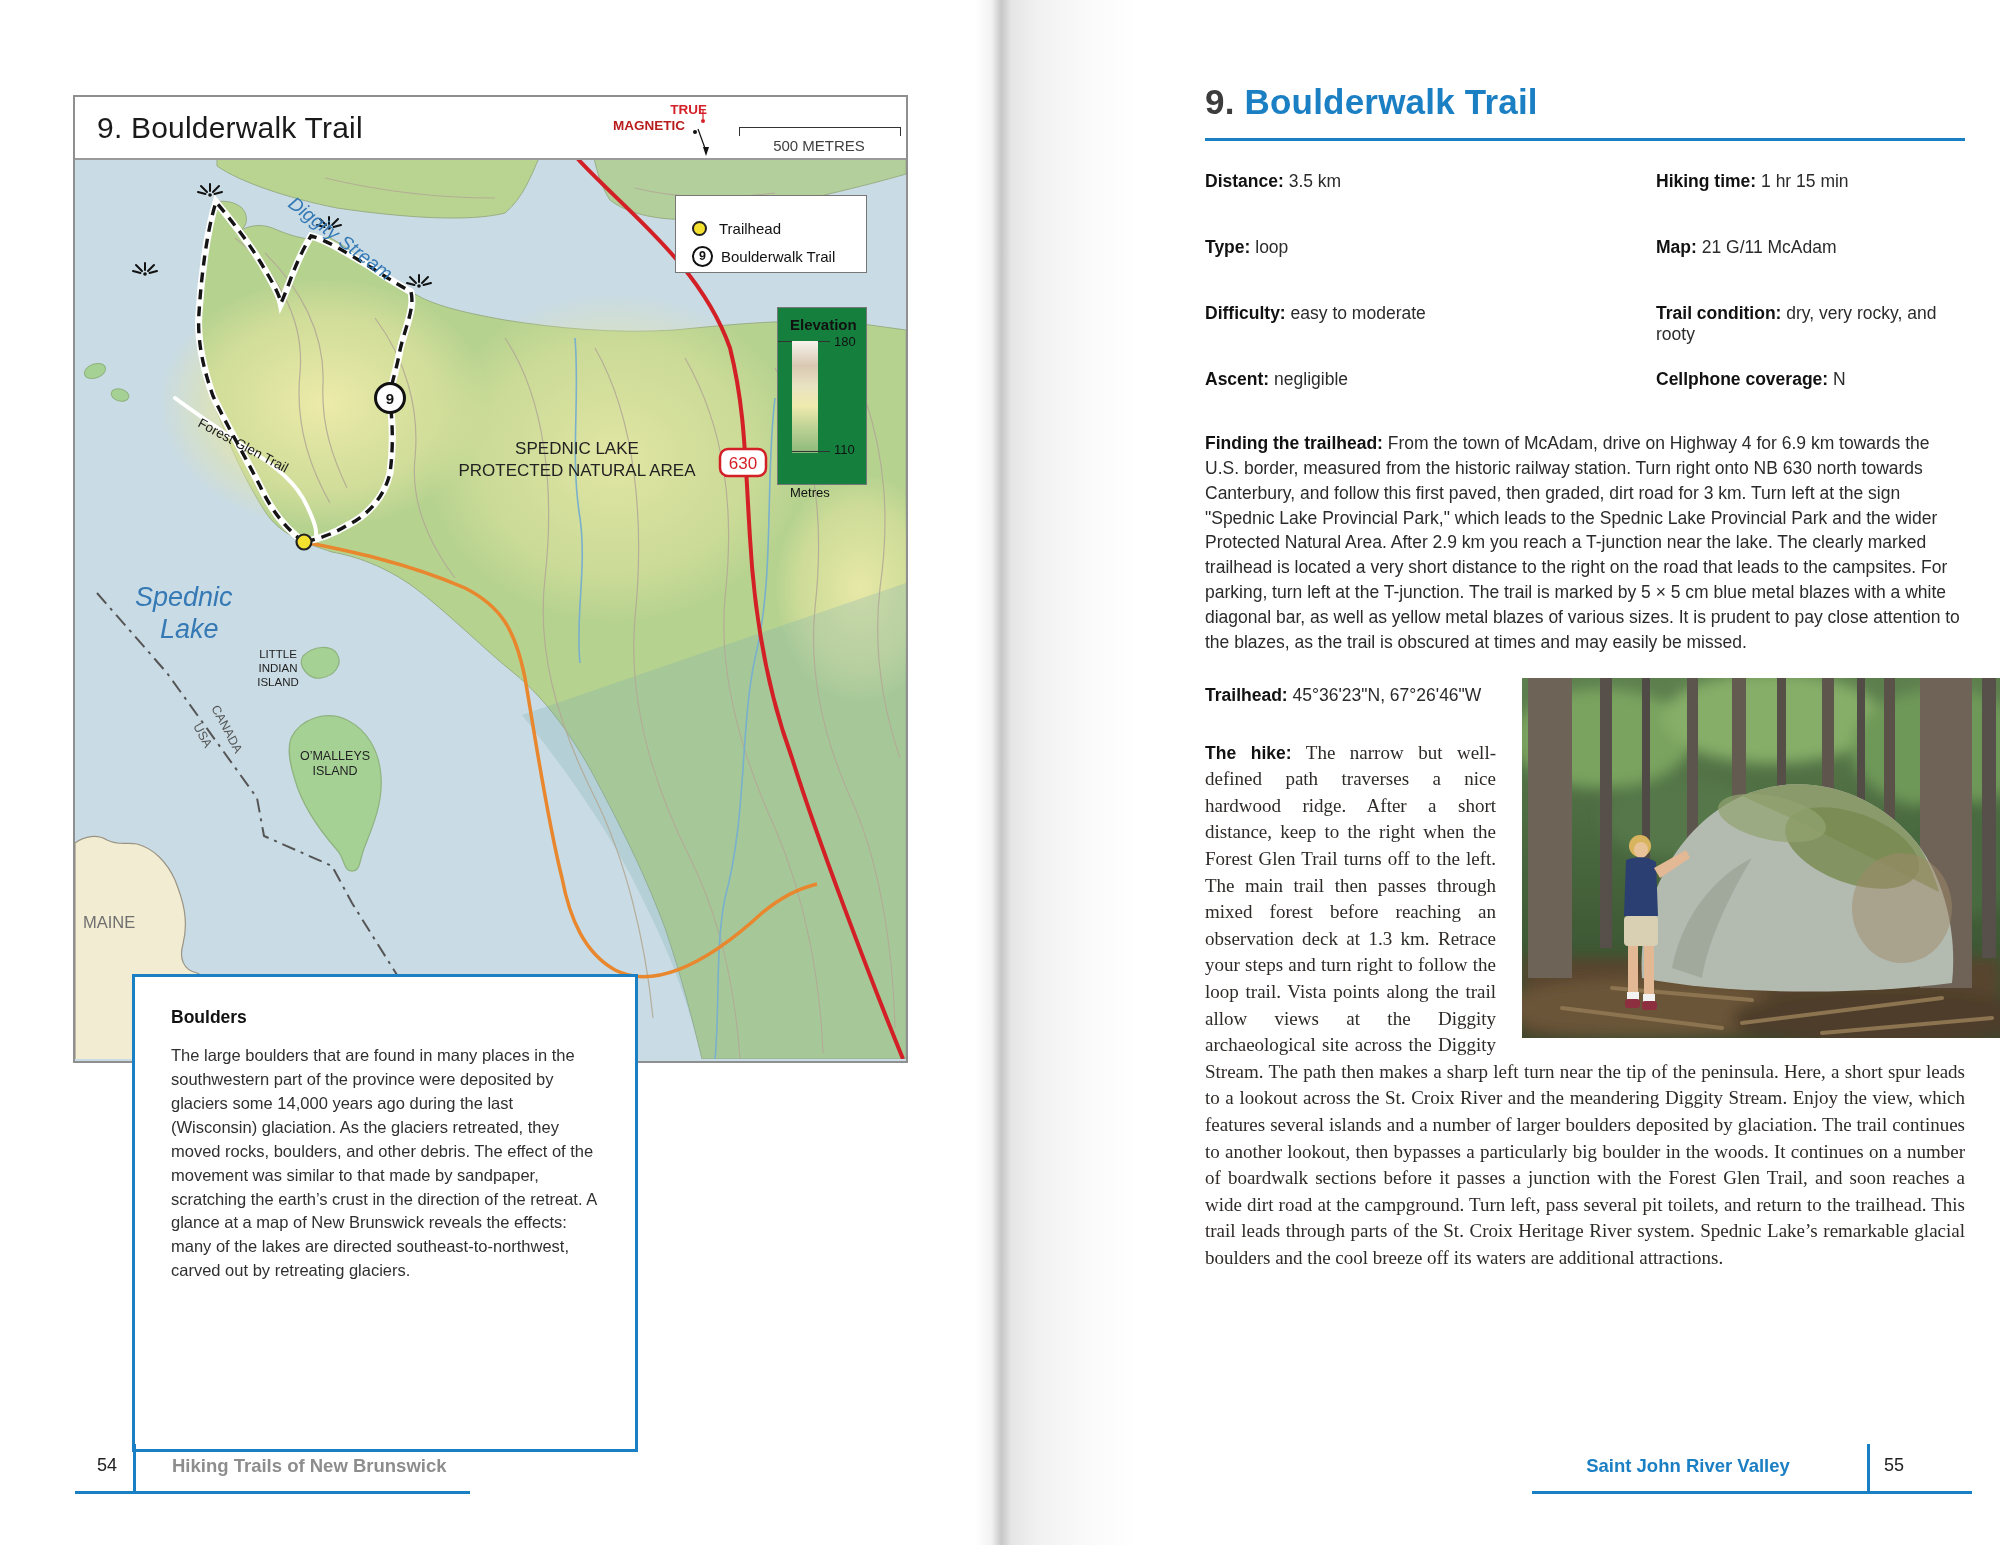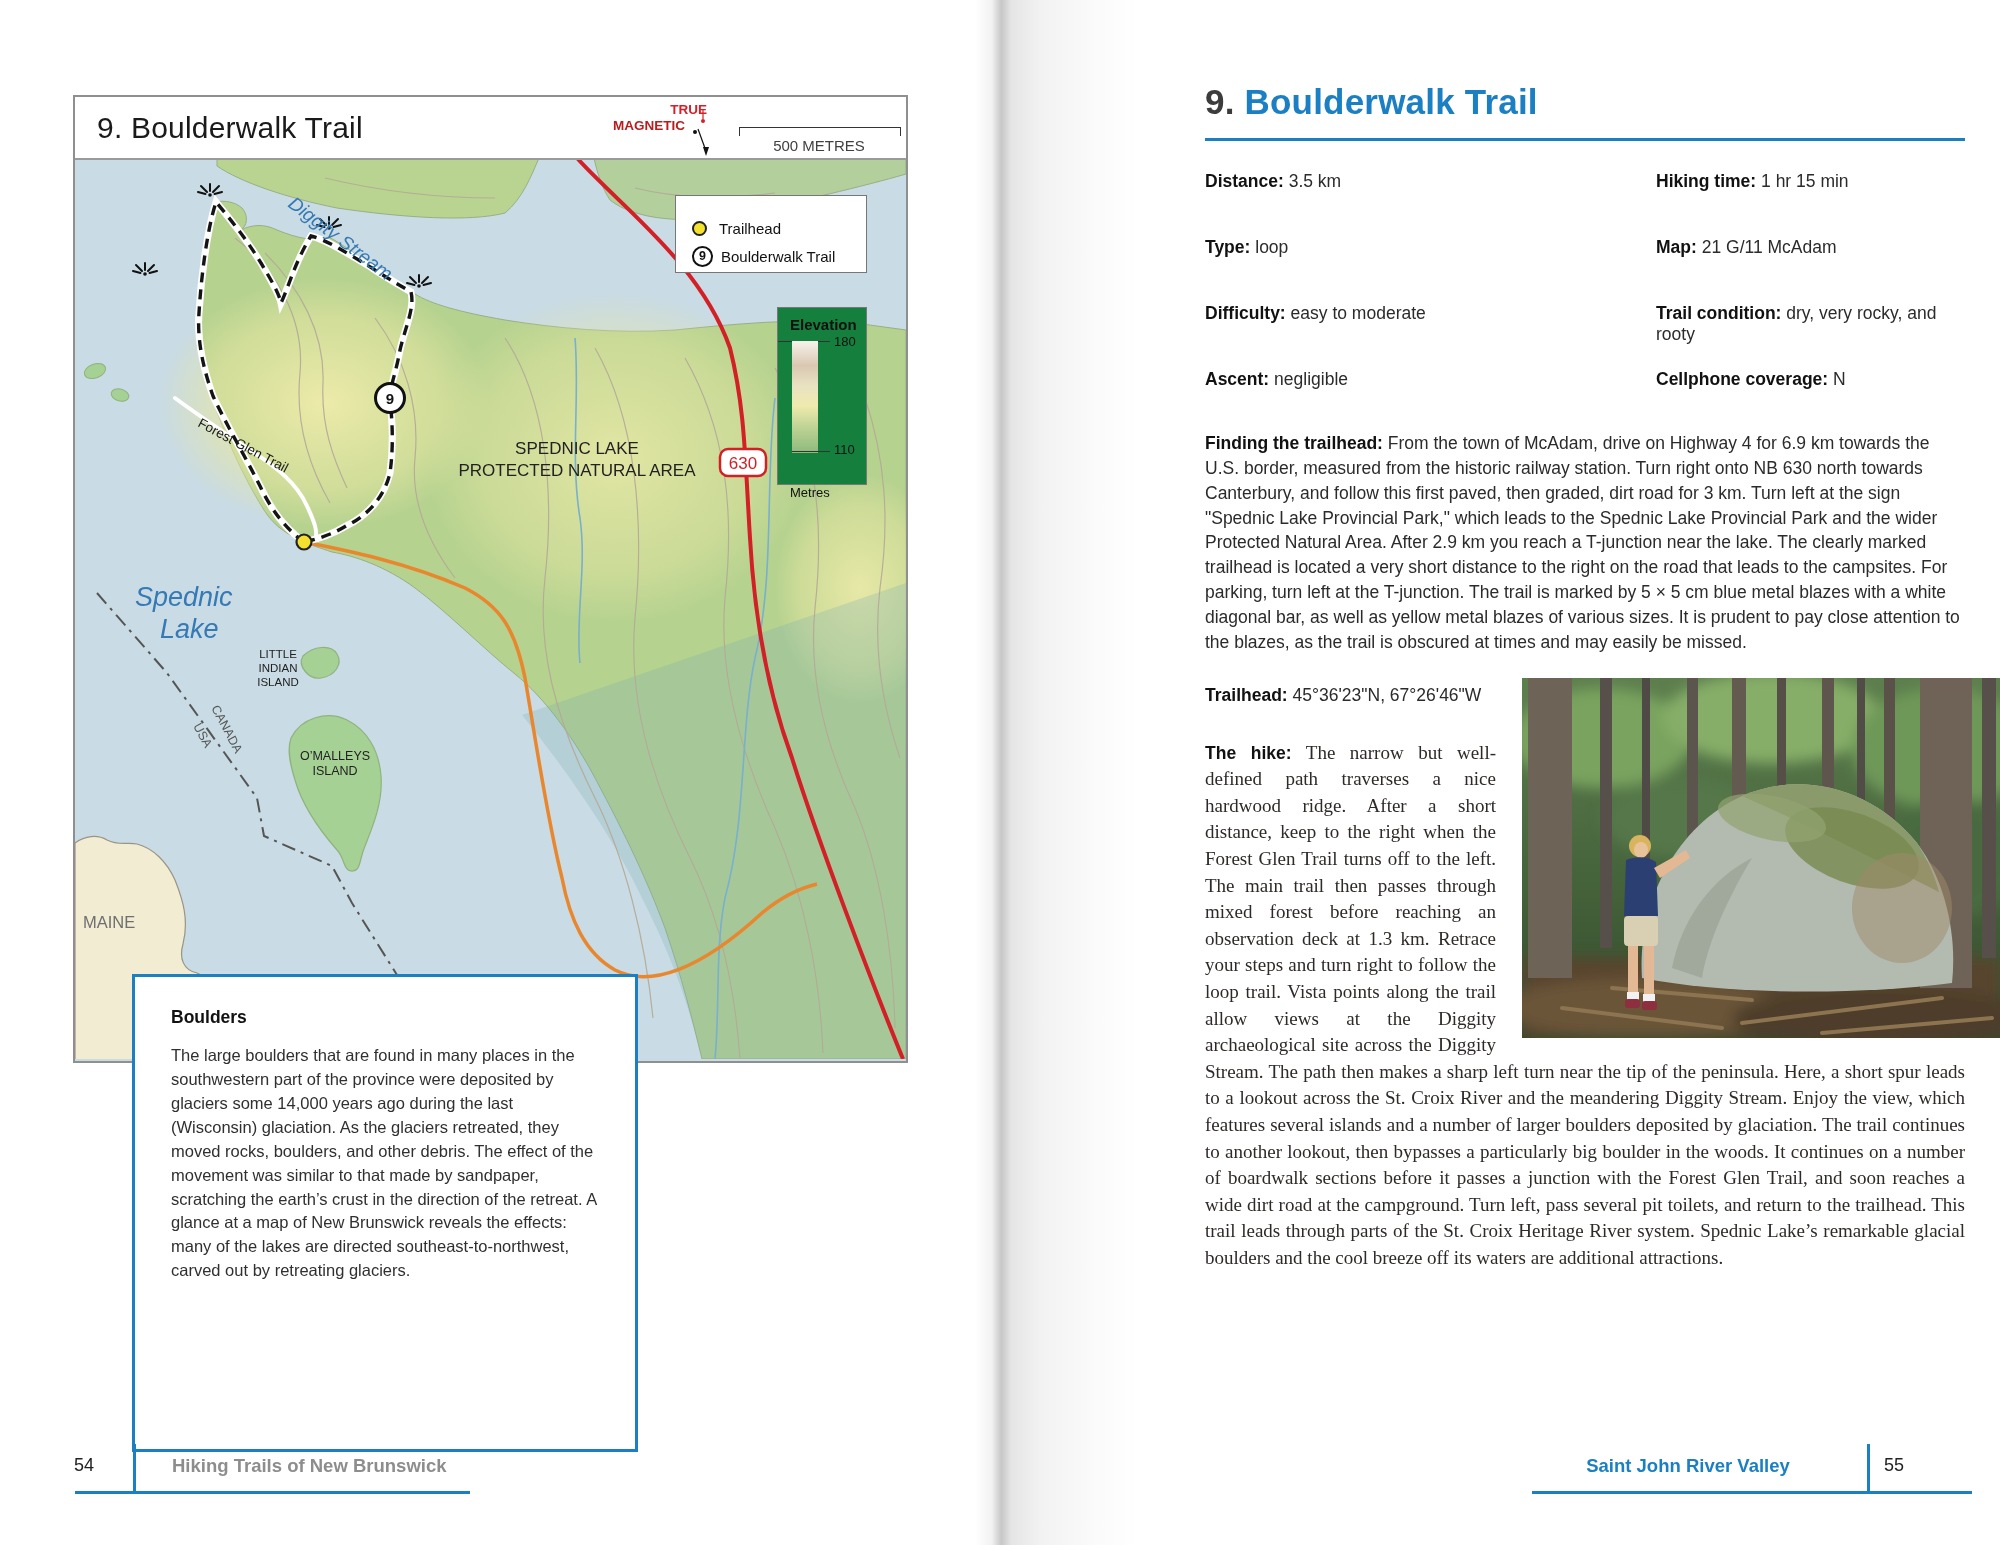--- a/index.html
+++ b/index.html
@@ -66,21 +66,21 @@
   
   .boulders-box{
     position:absolute;left:132px;top:926px;width:506px;height:478px;background:#ffffff;
     border:3px solid #1b7fc4;box-sizing:border-box;padding:30px 34px 0 36px;margin-top:48px;
   }
   .boulders-title{font-size:17.5px;font-weight:bold;color:#111;margin-bottom:16px;}
   .boulders-body{font-size:16.5px;line-height:1.45;color:#303030;}
   
   .footer-left-line{position:absolute;left:75px;top:1491px;width:395px;height:2.5px;background:#1b7fc4;}
   .footer-left-v{position:absolute;left:133px;top:1444px;width:2.5px;height:47px;background:#1b7fc4;}
-  .footer-left-num{position:absolute;left:74px;top:1455px;font-size:18px;color:#222;}
+  .footer-left-num{position:absolute;left:97px;top:1455px;font-size:18px;color:#222;}
   .footer-left-title{position:absolute;left:172px;top:1455px;font-size:18.5px;font-weight:bold;color:#8d8d8d;}
   .footer-right-line{position:absolute;left:1532px;top:1491px;width:440px;height:2.5px;background:#1b7fc4;}
   .footer-right-v{position:absolute;left:1867px;top:1444px;width:2.5px;height:47px;background:#1b7fc4;}
   .footer-right-sec{position:absolute;left:1530px;top:1455px;width:316px;text-align:center;font-size:18.5px;font-weight:bold;color:#1b7fc4;}
   .footer-right-num{position:absolute;left:1884px;top:1455px;font-size:18px;color:#222;}
   
   .right-col{position:absolute;left:1205px;top:82px;width:760px;}
   .rp-title{font-size:35px;font-weight:bold;color:#3c3c3c;letter-spacing:0.2px;}
   .rp-title .blue{color:#1b7fc4;}
   .rp-rule{margin-top:16px;height:3px;background:#1b7fc4;}

